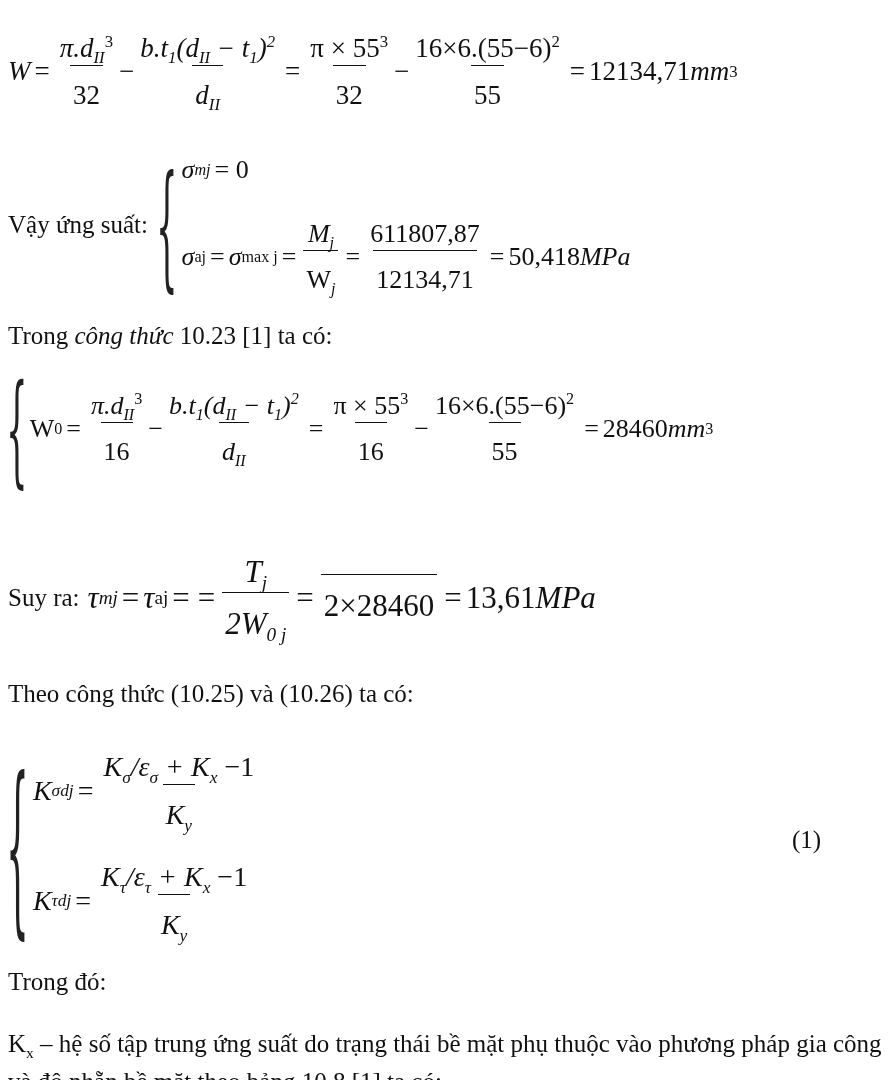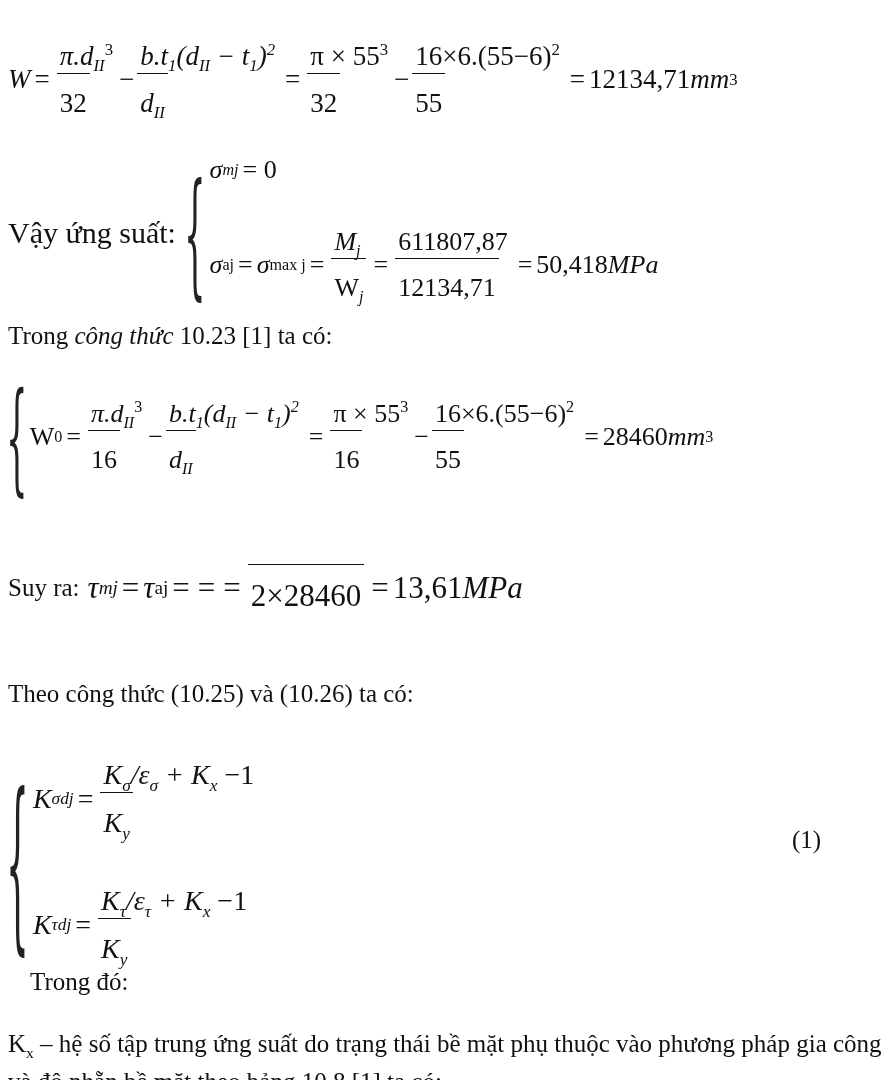--- a/index.html
+++ b/index.html
@@ -3,21 +3,21 @@
 <meta charset="utf-8">
 <style>
   html, body { margin: 0; padding: 0; background: #ffffff; }
   body {
     width: 892px; height: 1080px; overflow: hidden; position: relative;
     font-family: "Liberation Serif", serif; color: #111; font-size: 25px;
   }
   .abs { position: absolute; white-space: nowrap; }
   .m { font-family: "Liberation Serif", serif; }
   .i { font-style: italic; }
-  .frac { display: inline-flex; flex-direction: column; align-items: flex-start; vertical-align: middle; margin: 16px 3px; }
+  .frac { display: inline-flex; flex-direction: column; align-items: center; vertical-align: middle; margin: 8px 3px; }
   .frac > .num { padding: 0 3px 3px; line-height: 1.05; }
   .frac > .den { padding: 15px 3px 0; line-height: 1.05; border-top: 1.6px solid #111; }
   .row { display: flex; align-items: center; }
   sub, sup { font-size: 62%; line-height: 0; }
   .brace {
     display: inline-block; font-family: "DejaVu Serif", serif; font-weight: 100;
     transform-origin: center; color: #222;
   }
   .sys { display: flex; align-items: center; }
   .sys-lines { display: flex; flex-direction: column; }
@@ -49,21 +49,21 @@
     <span class="num"><span>16×6.(55−6)</span><sup>2</sup></span>
     <span class="den">55</span>
   </span>
   <span class="eq">=</span>
   <span>12134,71</span>
   <span class="i">mm</span>
     <sup>3</sup>
 </div>
 
 <div class="abs sys m" style="left:8px; top:148px; font-size:26px;">
-  <span style="font-size:30px;">Vậy ứng suất:</span>
+  <span style="font-size:25px;">Vậy ứng suất:</span>
   <span class="brace" style="font-size:34px; transform:scaleY(4); margin:0 4px 0 8px;">{</span>
   <div class="sys-lines">
     <div class="row" style="height:44px;">
       <span class="i">σ</span>
         <sub class="i">mj</sub>
       <span class="eq">= 0</span>
     </div>
     <div class="row" style="margin-top:20px;">
       <span class="i">σ</span>
         <sub>aj</sub>
@@ -127,20 +127,24 @@
 
 <div class="abs row m" style="left:8px; top:548px; font-size:31px;">
   <span style="font-size:25px; margin-right:8px;font-family:Liberation Serif, serif;">Suy ra:</span>
   <span class="i">τ</span>
     <sub class="i">mj</sub>
   <span class="eq">=</span>
   <span class="i">τ</span>
     <sub>aj</sub>
   <span class="eq">=</span>
   <span class="eq">=</span>
+  <span class="frac">
+    <span class="num"><span class="i">T</span><sub class="i">j</sub></span>
+    <span class="den"><span class="i">2W</span><sub class="i">0 j</sub></span>
+  </span>
   <span class="eq">=</span>
   <span class="frac">
     <span class="den">2×28460</span>
   </span>
   <span class="eq">=</span>
   <span>13,61</span>
     <span class="i">MPa</span>
 </div>
 
 <div class="abs para" style="left:8px; top:680px;">Theo công thức (10.25) và (10.26) ta có:</div>
@@ -163,18 +167,18 @@
       <span class="eq">=</span>
       <span class="frac">
         <span class="num i"><span>K</span><sub>τ</sub><span>/ε</span><sub>τ</sub><span> + K</span><sub>x</sub><span style="font-style:normal"> −1</span></span>
         <span class="den i"><span>K</span><sub>y</sub></span>
       </span>
     </div>
   </div>
 </div>
 <div class="abs m" style="left:792px; top:826px; font-size:25px;">(1)</div>
 
-<div class="abs para" style="left:8px; top:968px;margin-left:22px;">Trong đó:</div>
+<div class="abs para" style="left:8px; top:968px;">Trong đó:</div>
 
 <div class="abs para" style="left:8px; top:1030px;">
   <span>K</span><sub>x</sub><span> – hệ số tập trung ứng suất do trạng thái bề mặt phụ thuộc vào phương pháp gia công</span>
 </div>
 <div class="abs para" style="left:8px; top:1068px;">và độ nhẵn bề mặt theo bảng 10.8 [1] ta có:</div>
 
 </body></html>

